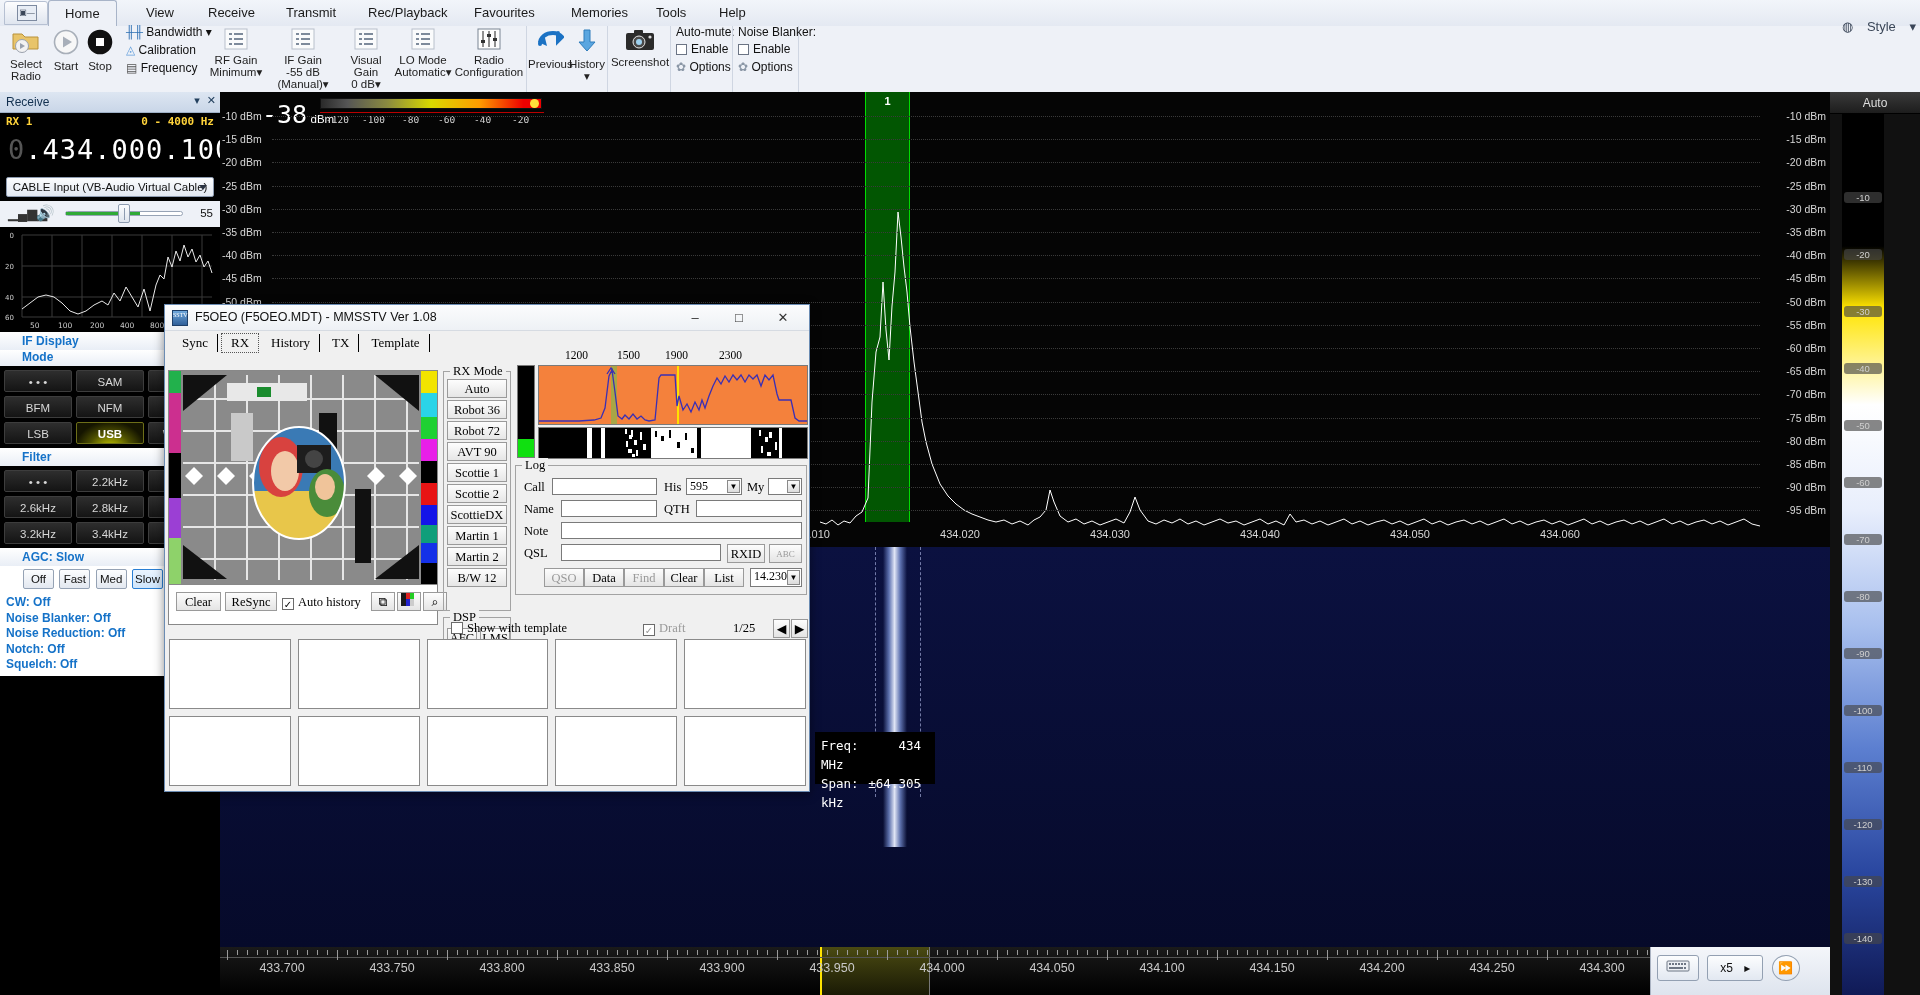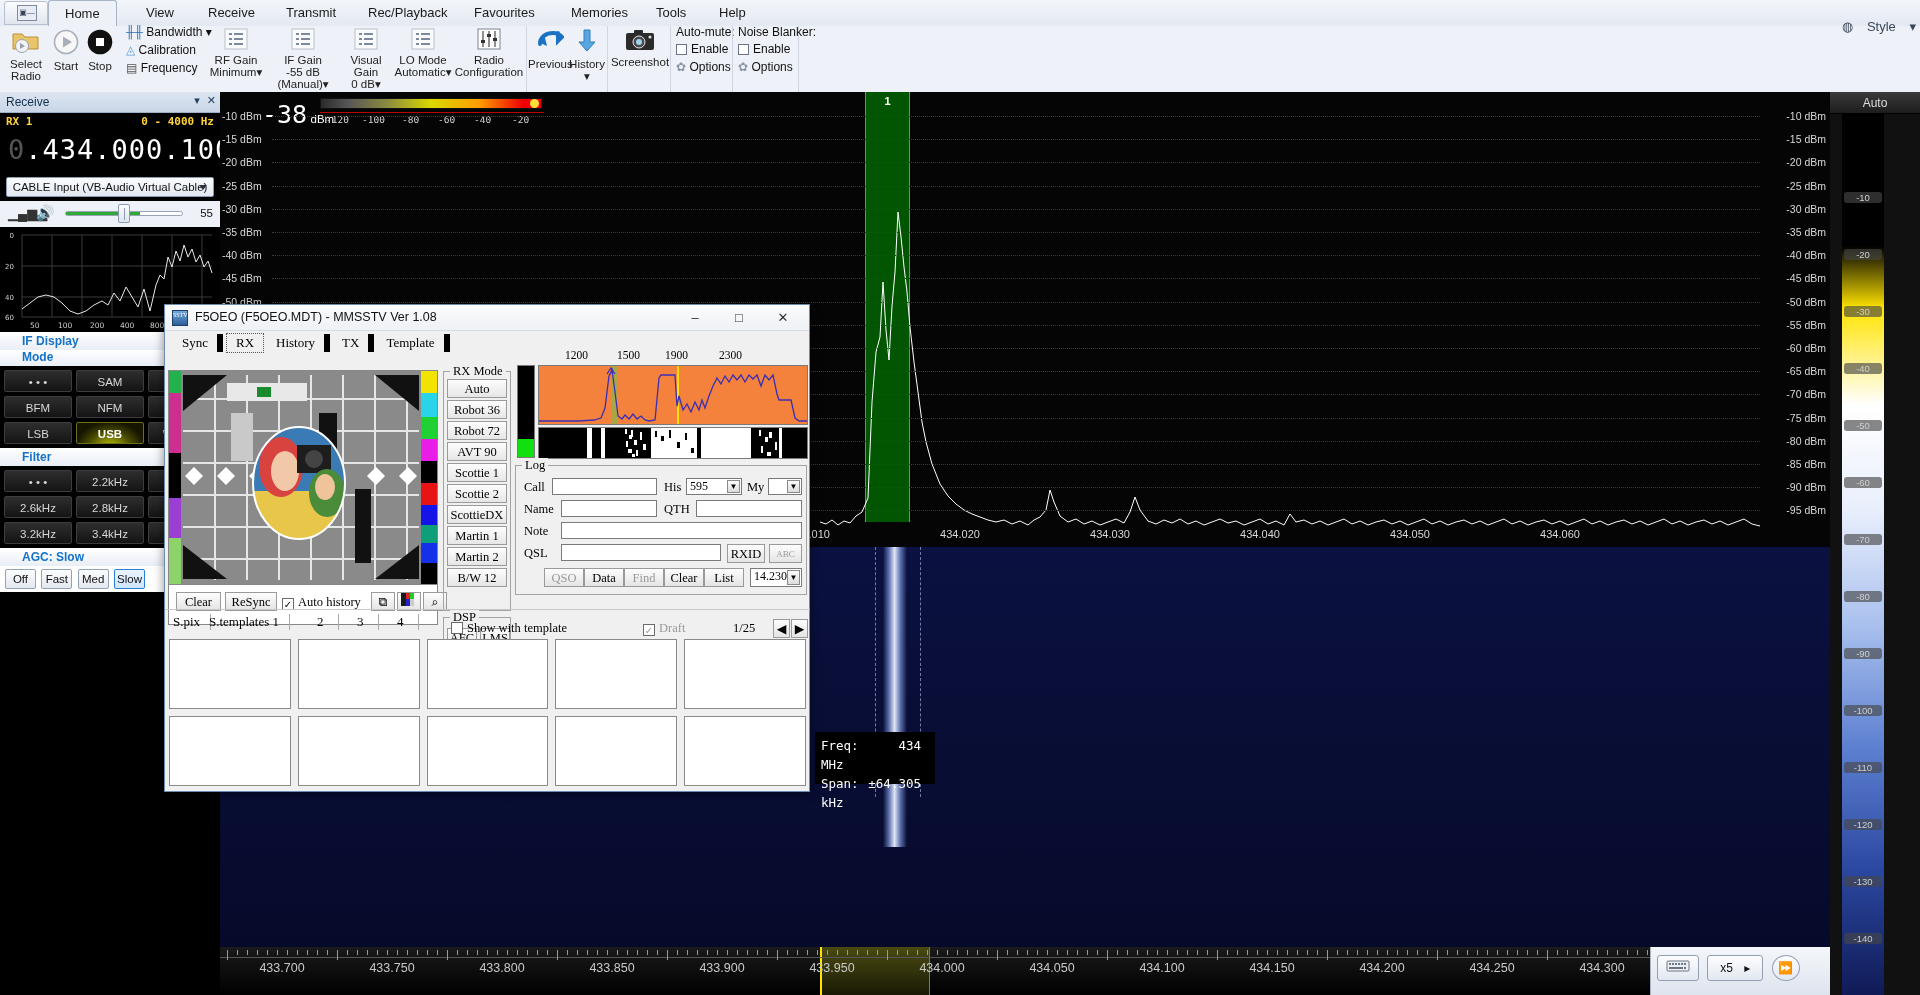--- a/index.html
+++ b/index.html
@@ -70,21 +70,21 @@
   .sec-h { background:linear-gradient(#ffffff,#e9eef6); color:#1572c8; font-weight:bold;
            font-size:12px; padding:2px 22px; }
   .btngrid { background:#000; padding:4px 4px; display:grid; grid-template-columns:repeat(3,1fr);
              gap:4px; }
   .mbtn { height:22px; line-height:22px; text-align:center; font-size:11.5px;
           color:#d8d8d8; background:linear-gradient(#2e2e2e,#141414);
           border:1px solid #3d3d3d; border-radius:2px; cursor:default;}
   .mbtn.on { color:#fff; font-weight:bold;
              background:radial-gradient(ellipse at 50% 130%, #d3d600 0%, #4e5000 45%, #151500 75%);
              border:1px solid #6d6f18;}
-  #agcrow { background:#fff; padding:3px 5px; }
+  #agcrow { background:#fff; padding:3px 23px; }
   .agcbtn { display:inline-block; width:31px; height:20px; line-height:19px; text-align:center;
             font-size:11.5px; background:linear-gradient(#fcfdfe,#e3e8f0);
             border:1px solid #95a2b4; border-radius:2px; margin-right:2px; color:#111; cursor:default;}
   .agcbtn.sel { border:1px solid #2a7fd4; background:linear-gradient(#eaf4ff,#cfe5fb);}
   #agcrow .undo { float:right; color:#2a6fb5; font-size:17px; margin-right:4px; }
   #statuslist { background:#fff; padding:3px 6px; }
   #statuslist div { color:#1572c8; font-weight:bold; font-size:12px; line-height:15.5px;}
 
   
   #spectrum { position:absolute; left:220px; top:92px; width:1610px; height:455px;
@@ -165,21 +165,21 @@
                background:linear-gradient(#6fa8dc,#2f5f99); border:1px solid #1d3f69;
                font-size:6px; color:#fff; text-align:center; line-height:8px;}
   #sstv-title .wb { position:absolute; top:0; width:44px; height:25px; line-height:25px;
                text-align:center; font-size:13px; color:#333;
                font-family:"Liberation Sans", sans-serif; cursor:default;}
   #sstv-menu { height:20px; border-bottom:1px solid #dcdcdc; padding-left:6px; }
   #sstv-menu span { display:inline-block; padding:2px 8px; font-size:12.5px; color:#111;
                     font-family:"Liberation Sans", sans-serif; cursor:default;}
   #sstv-tabs { height:20px; padding-left:8px; margin-top:2px; }
   #sstv-tabs span { display:inline-block; font-size:13px; padding:1px 9px; color:#000;
-                    border-right:6px solid #000000; cursor:default;}
+                    border-right:1px solid #000000; cursor:default;}
   #sstv-tabs span.sel { border:1px dotted #555; }
   .grpbox { position:absolute; border:1px solid #a3a3a3; }
   .grpcap { position:absolute; top:-8px; left:6px; background:#f0f0f0; padding:0 3px;
             font-size:12.5px; color:#000;}
   .modebtn { height:19px; line-height:18px; text-align:center; font-size:12.5px;
              background:linear-gradient(#fdfdfd,#e6e6e6); border:1px solid #9a9a9a;
              margin:2px 3px; color:#000; cursor:default;}
   .fld { background:#fff; border:1px solid #7a7a7a; height:17px; }
   .fldlbl { font-size:12.5px; color:#000; }
   .btnm { height:19px; line-height:18px; text-align:center; font-size:12.5px;
@@ -479,20 +479,27 @@
     <div class="mbtn">3.4kHz</div>
     <div class="mbtn">3.6kHz</div>
   </div>
   <div class="sec-h">AGC: Slow</div>
   <div id="agcrow">
     <span class="agcbtn">Off</span>
     <span class="agcbtn">Fast</span>
     <span class="agcbtn">Med</span>
     <span class="agcbtn sel">Slow</span>
     <span class="undo">↩</span>
+  </div>
+  <div id="statuslist">
+    <div>CW: Off</div>
+    <div>Noise Blanker: Off</div>
+    <div>Noise Reduction: Off</div>
+    <div>Notch: Off</div>
+    <div>Squelch: Off</div>
   </div>
 </div>
 
 <div id="spectrum">
   <div id="sigbox">
     <div class="num">1</div>
   </div>
   <svg width="1610" height="455" viewBox="0 0 1610 455" style="position:absolute;left:0;top:0;">
     <polyline fill="none" stroke="#ffffff" stroke-width="1" points="
       600,430 606,432 612,428 618,433 624,429 630,431 636,424 642,420 648,406 652,310 656,260 660,245 663,190 666,238 669,268 672,214 675,180 678,120 681,145 684,175 687,200 690,235 694,270 698,300 702,330 706,350 712,372 720,392 728,404 736,412 744,418 752,422 760,425 768,428 776,430 784,428 792,432 800,429 808,433 814,428 820,425 826,418 830,398 834,410 840,424 848,430 856,427 864,432 872,429 880,433 888,430 896,427 904,431 910,420 915,405 920,418 928,429 936,432 944,428 952,431 960,427 968,432 976,429 984,433 992,430 1000,427 1008,431 1016,429 1024,433 1032,430 1040,427 1048,432 1056,429 1064,433 1070,422 1076,430 1084,428 1092,432 1100,429 1108,433 1116,430 1124,427 1132,432 1140,429 1148,433 1156,430 1164,428 1172,432 1180,429 1188,433 1196,430 1204,427 1212,432 1220,429 1228,433 1236,430 1244,428 1252,432 1260,429 1268,433 1276,430 1284,427 1292,432 1300,429 1308,433 1316,430 1324,428 1332,432 1340,429 1348,433 1356,430 1364,427 1372,432 1380,429 1388,433 1396,430 1404,428 1412,432 1420,429 1428,433 1436,430 1444,427 1452,432 1460,429 1468,433 1476,430 1484,428 1492,432 1500,429 1508,433 1516,430 1524,427 1532,432 1540,434"></polyline>
@@ -1035,27 +1042,20 @@
       <span class="ckbox"></span><span>Show with template</span>
     </span>
     <span style="position:absolute;left:200px;top:4px;font-size:12.5px;color:#999;">
       <span class="ckbox" style="color:#999;">✓</span><span>Draft</span>
     </span>
     <span style="position:absolute;left:290px;top:4px;font-size:12.5px;">1/25</span>
     <span class="btnm" style="position:absolute;left:330px;top:2px;width:17px;">◀</span>
     <span class="btnm" style="position:absolute;left:348px;top:2px;width:17px;">▶</span>
   </div>
 
-  <div style="position:absolute;left:0;top:304px;width:645px;height:24px;border-top:1px solid #c8c8c8;">
-    <span style="position:absolute;left:8px;top:4px;font-size:13px;border-right:1px solid #a8a8a8;padding-right:10px;">S.pix</span>
-    <span style="position:absolute;left:44px;top:4px;font-size:13px;border-right:1px solid #a8a8a8;padding-right:10px;">S.templates 1</span>
-    <span style="position:absolute;left:152px;top:4px;font-size:13px;border-right:1px solid #a8a8a8;padding-right:14px;">2</span>
-    <span style="position:absolute;left:192px;top:4px;font-size:13px;border-right:1px solid #a8a8a8;padding-right:14px;">3</span>
-    <span style="position:absolute;left:232px;top:4px;font-size:13px;border-right:1px solid #a8a8a8;padding-right:14px;">4</span>
-  </div>
 
   <div style="position:absolute;left:0;top:330px;width:645px;height:158px;padding:4px;">
     <div style="display:grid;grid-template-columns:repeat(5,1fr);grid-template-rows:repeat(2,70px);gap:7px;">
       <div class="thumb"></div>
       <div class="thumb"></div>
       <div class="thumb"></div>
       <div class="thumb"></div>
       <div class="thumb"></div>
       <div class="thumb"></div>
       <div class="thumb"></div>

